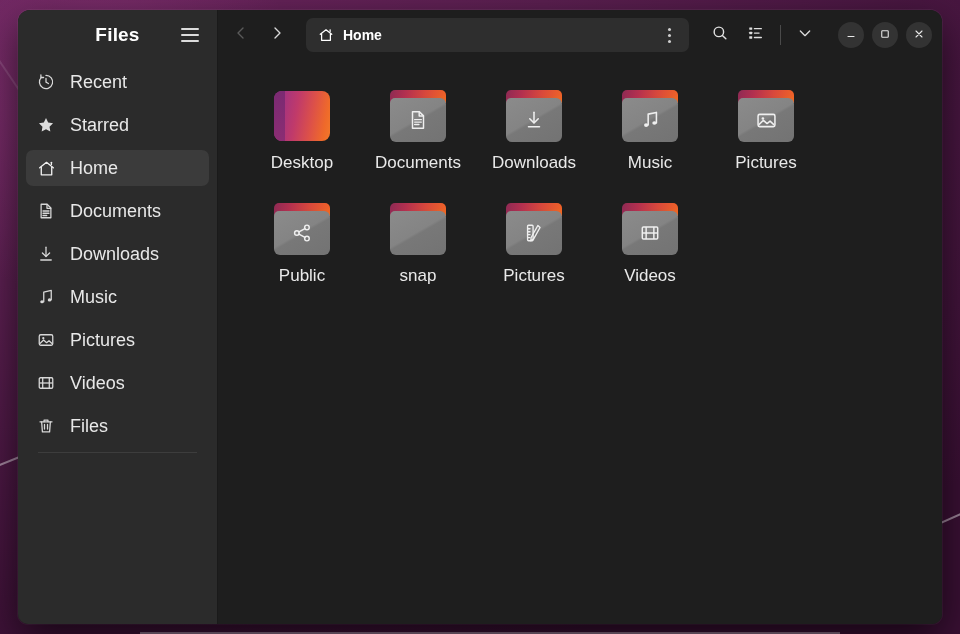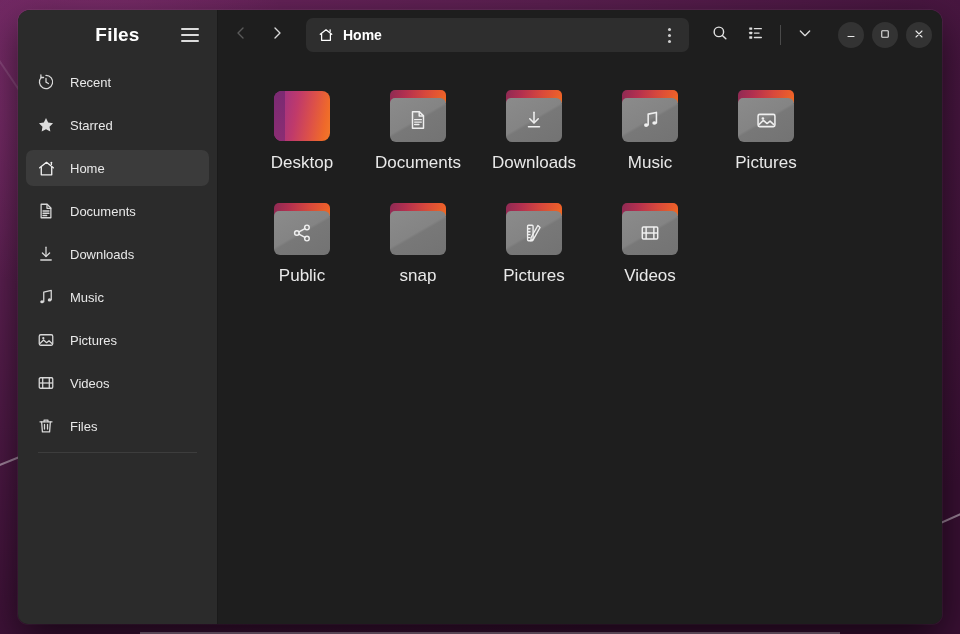--- a/index.html
+++ b/index.html
@@ -102,21 +102,21 @@
     cursor: pointer;
     color: #e6e6e6;
   }
   .sb-item.active { background: #3b3b3b; }
   .sb-icon {
     width: 20px; height: 20px; margin-right: 14px;
     display:flex; align-items:center; justify-content:center;
     flex-shrink:0;
   }
   .sb-icon svg { display:block; }
-  .sb-label { font-size: 13px; color: #e8e8e8; white-space: nowrap; }
+  .sb-label { font-size: 18px; color: #e8e8e8; white-space: nowrap; }
 
   .sb-divider {
     height: 1px;
     background: #3d3d3d;
     margin: 8px 12px 12px 12px;
   }
 
   
   #content {
     flex: 1;

